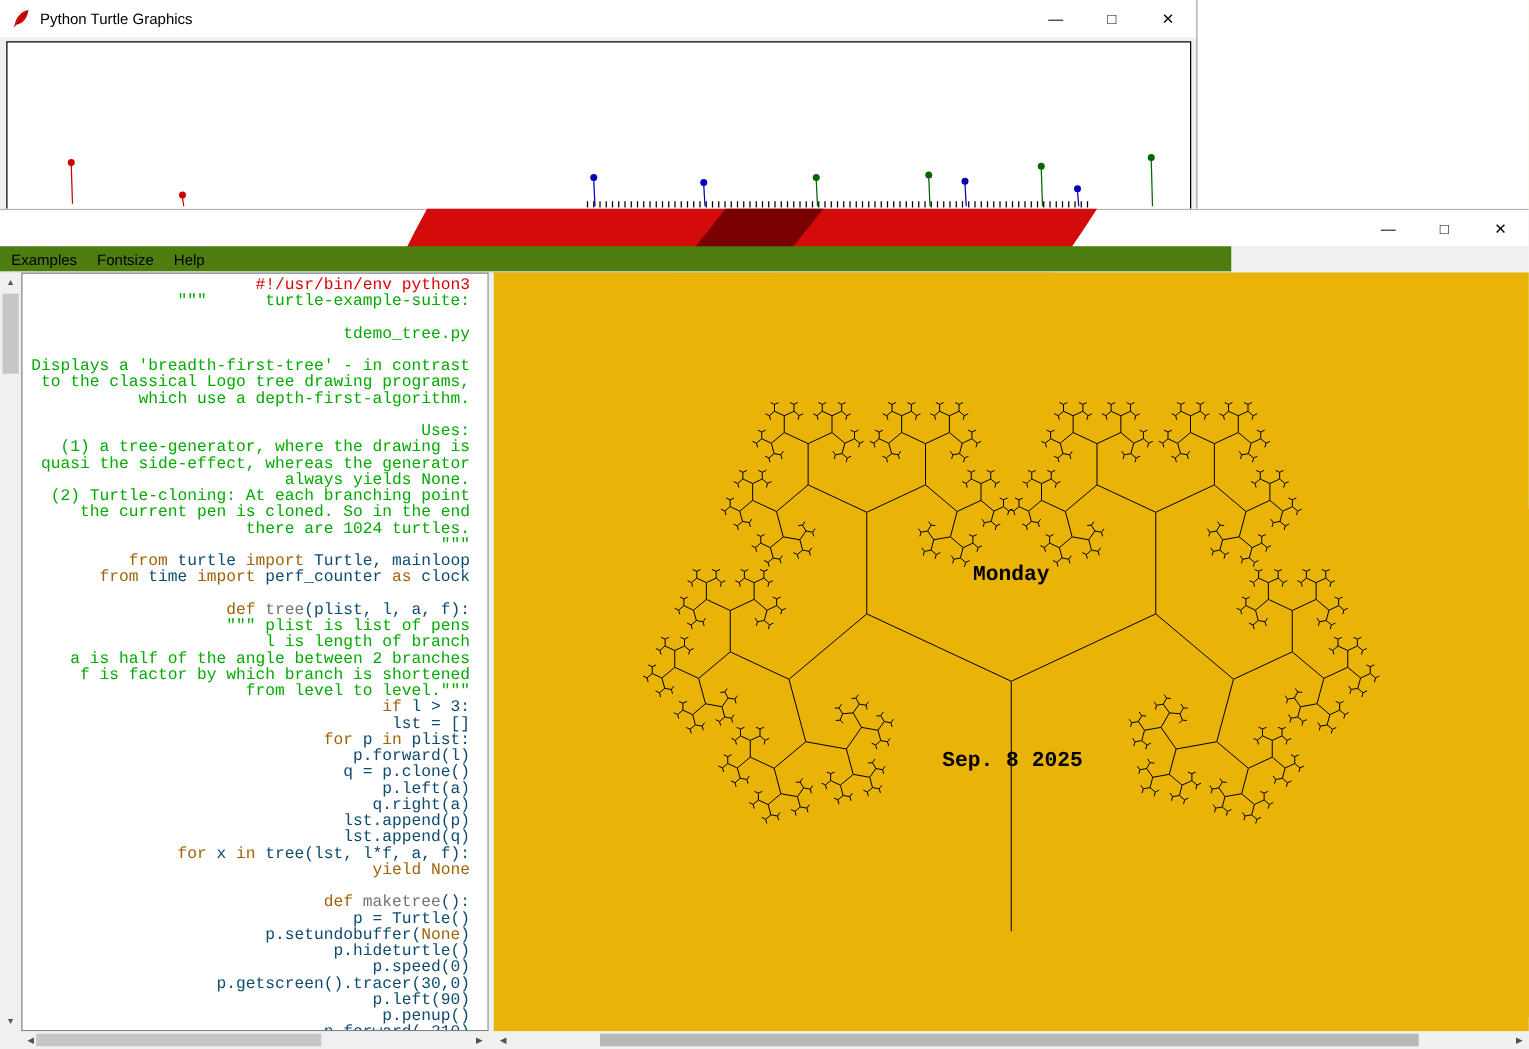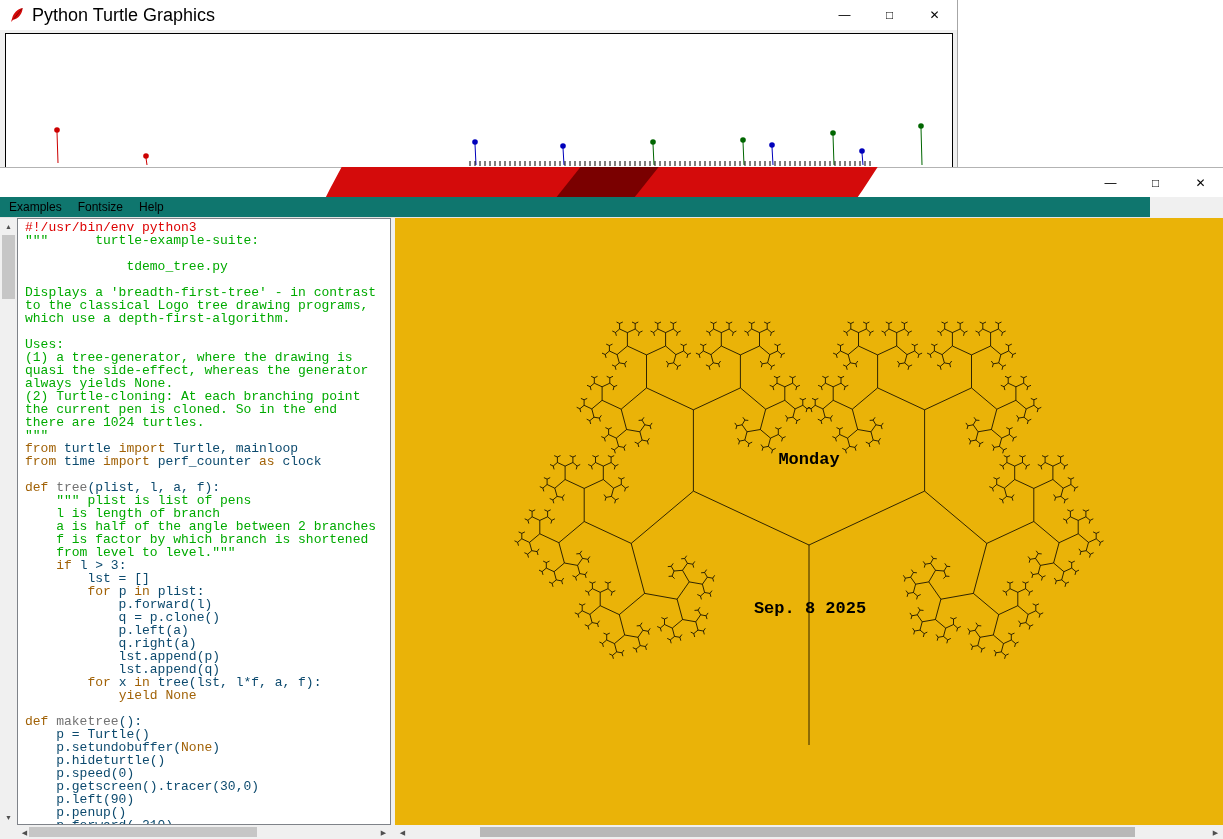--- a/index.html
+++ b/index.html
@@ -6,38 +6,38 @@
   html,body { width:1223px; height:839px; background:#ffffff; overflow:hidden;
               font-family:"Liberation Sans", sans-serif; color:#000; }
   .abs { position:absolute; }
 
   
   #bg-window { left:0; top:0; width:958px; height:167px; background:#f0f0f0;
                border-right:1px solid #a6a6a6; overflow:hidden; }
   .titlebar { position:absolute; left:0; top:0; right:0; height:30px; background:#ffffff;
               display:flex; align-items:center; }
   .titlebar .app-icon { margin-left:9px; width:16px; height:16px; flex:0 0 16px; }
-  .titlebar .title-text { margin-left:7px; font-size:18px; white-space:nowrap; }
+  .titlebar .title-text { margin-left:7px; font-size:12px; white-space:nowrap; }
   .caption-btns { position:absolute; right:0; top:0; height:30px; display:flex; }
   .cap-btn { width:45px; height:29px; display:flex; align-items:center; justify-content:center;
              font-size:12px; color:#000; cursor:default; }
   #bg-canvas { left:5px; top:33px; width:948px; height:140px; background:#ffffff;
                border:1px solid #000; }
   #bg-canvas-svg { position:absolute; left:-6px; top:-34px; width:958px; height:167px; }
 
   
   #fg-window { left:0; top:167px; width:1223px; height:672px; background:#f0f0f0; overflow:hidden; }
   #fg-top-edge { left:0; top:0; width:1223px; height:1px; background:#b3b3b3; }
   #fg-titlebar { left:0; top:1px; width:1223px; height:29px; background:#ffffff;
                  display:flex; align-items:center; }
-  #fg-menubar { left:0; top:30px; width:1150px; height:21px; background:#0f766e;
-                display:flex; align-items:center; border-bottom:1px solid #e3e3e3; }
+  #fg-menubar { left:0; top:30px; width:985px; height:21px; background:#4d7c0f;
+                display:flex; border-bottom:1px solid #e3e3e3; }
   .menu-item { font-size:12px; padding:0 7px; margin-left:2px; height:21px;
                display:flex; align-items:center; }
-  #fg-content { left:0; top:51px; width:1223px; height:621px; background:#f0f0f0; }
+  #fg-content { left:0; top:51px; width:1223px; height:621px; background:#f0f0f0;text-align:right; }
 
   
   .sb { background:#f0f0f0; position:absolute; }
   .sb-arrow { position:absolute; display:flex; align-items:center; justify-content:center;
               color:#505050; font-size:7px; line-height:1; }
   .sb-thumb { position:absolute; background:#c6c6c6; }
   #vscroll-left { left:0; top:0; width:17px; height:607px; }
   #vscroll-left .up    { left:0; top:0; width:17px; height:16px; }
   #vscroll-left .down  { left:0; top:591px; width:17px; height:16px; }
   #vscroll-left .sb-thumb { left:2px; top:17px; width:13px; height:64px; }

